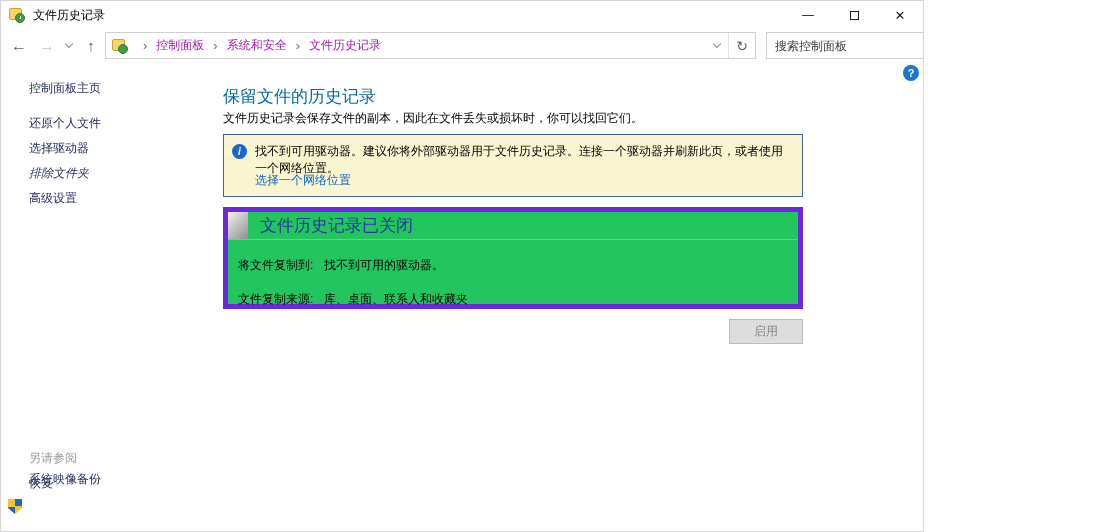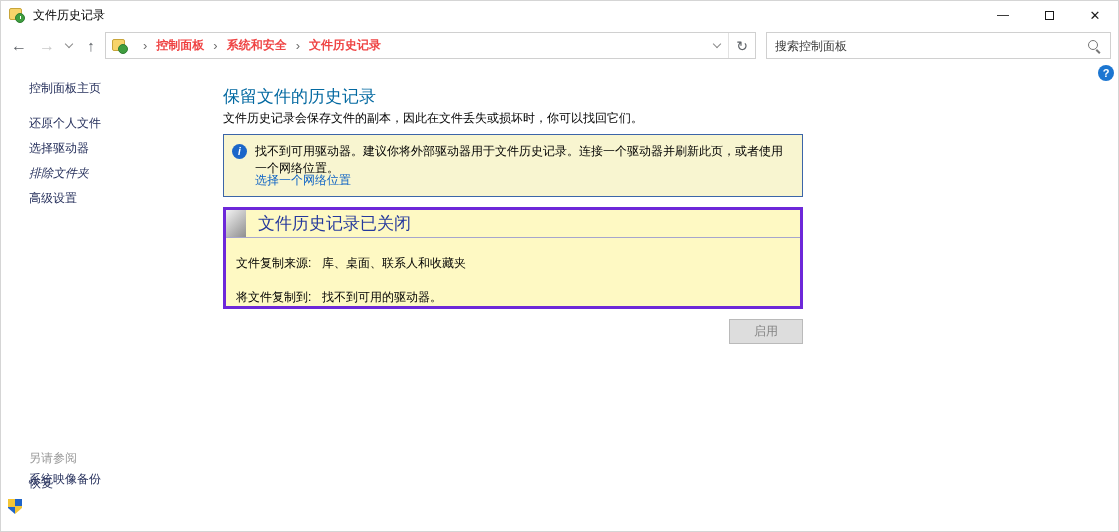--- a/index.html
+++ b/index.html
@@ -1,19 +1,19 @@
 <!DOCTYPE html>
 <html><head>
 <meta charset="utf-8">
 <style>
   * { margin:0; padding:0; box-sizing:border-box; }
   html,body { background:#ffffff; }
   body { font-family:"Liberation Sans", sans-serif; }
   .window {
-    position:relative; width:1119px; height:532px; background:#ffffff;
+    position:relative; width:924px; height:532px; background:#ffffff;
     border:1px solid #d5d5d5; overflow:hidden;
     font-size:12px; color:#000;
   }
 
   
   .titlebar { position:absolute; top:0; left:0; right:0; height:28px; background:#fff; display:flex; align-items:center; }
   .app-icon { position:relative; width:16px; height:16px; margin-left:8px; }
   .app-icon .folder { position:absolute; left:0; top:1px; width:13px; height:12px; background:#f7d46a; border:1px solid #c8a53a; border-radius:2px; }
   .app-icon .clock { position:absolute; right:0; bottom:0; width:10px; height:10px; border-radius:50%; background:#3f9e3f; border:1px solid #2e7d32; }
   .app-icon .clock:after { content:""; position:absolute; left:4px; top:2px; width:1px; height:3px; background:#fff; }
@@ -32,21 +32,21 @@
   .up { left:78px; width:24px; color:#5f6368; font-size:15px; }
   .chev { display:inline-block; width:6px; height:6px; border-right:1px solid #8a8a8a; border-bottom:1px solid #8a8a8a; transform:rotate(45deg); margin-top:-3px; }
   .addressbar {
     position:absolute; left:104px; top:3px; width:651px; height:27px;
     border:1px solid #d0d0d0; background:#fff; display:flex; align-items:center;
   }
   .addr-icon { position:relative; width:16px; height:16px; margin:0 6px 0 6px; }
   .addr-icon .folder { position:absolute; left:0; top:1px; width:13px; height:12px; background:#f7d46a; border:1px solid #c8a53a; border-radius:2px; }
   .addr-icon .clock { position:absolute; right:0; bottom:0; width:10px; height:10px; border-radius:50%; background:#3f9e3f; border:1px solid #2e7d32; }
   .crumb-sep { color:#6d6d6d; padding:0 9px; font-size:13px; }
-  .crumb { color:#ef4444; font-size:12px; white-space:nowrap; cursor:default;font-weight:bold; }
+  .crumb { color:#a21caf; font-size:12px; white-space:nowrap; cursor:default; }
   .addr-right { margin-left:auto; display:flex; align-items:center; height:100%; }
   .addr-drop { width:24px; height:100%; display:flex; align-items:center; justify-content:center; border-right:1px solid #e2e2e2; }
   .refresh { width:26px; height:100%; display:flex; align-items:center; justify-content:center; color:#5f6368; font-size:14px; }
   .searchbox {
     position:absolute; left:765px; top:3px; width:345px; height:27px;
     border:1px solid #d0d0d0; background:#fff; display:flex; align-items:center;
   }
   .searchbox input { flex:1; border:none; outline:none; font-family:"Liberation Sans",sans-serif; font-size:12px; color:#000; padding:0 0 0 8px; }
   .searchbox input::placeholder { color:#3c3c3c; opacity:1; }
   .mag { position:relative; width:16px; height:16px; margin-right:8px; }
@@ -87,21 +87,21 @@
   .info-icon {
     flex:0 0 auto; width:15px; height:15px; border-radius:50%; background:#1b66c9;
     color:#fff; font-size:10px; font-weight:bold; font-style:italic;
     display:flex; align-items:center; justify-content:center; margin:1px 8px 0 0;
   }
   .notice-text { font-size:12px; line-height:17px; color:#000; }
   .notice-link { position:absolute; left:31px; bottom:7px; font-size:12px; color:#0c62c5; cursor:default;margin-top:35px; }
 
   .status-box {
     position:absolute; top:126px; left:0; width:580px; height:102px;
-    border:3px solid #6d28d9; background:#fef9c3;
+    border:5px solid #6d28d9; background:#22c55e;
   }
   .status-header { position:relative; height:28px; border-bottom:1px solid #a6a6cd; display:flex; align-items:center; }
   .status-glyph { position:absolute; left:0; top:0; width:20px; height:27px; background:linear-gradient(135deg,#f2f2f2 0%,#8f8f8f 100%); }
   .status-title { margin-left:32px; font-size:17px; color:#24389d; white-space:nowrap; }
   .status-body { padding:17px 14px 0 10px; }
   .status-row { display:flex; margin-bottom:17px; font-size:12px; }
   .status-label { flex:0 0 86px; color:#000; }
   .status-value { color:#000; }
 
   .enable-btn {
@@ -202,26 +202,26 @@
       <span class="notice-link">选择一个网络位置</span>
     </div>
 
     <div class="status-box">
       <div class="status-header">
         <span class="status-glyph"></span>
         <span class="status-title">文件历史记录已关闭</span>
       </div>
       <div class="status-body">
         <div class="status-row">
+          <span class="status-label">将文件复制到:</span>
+          <span class="status-value">找不到可用的驱动器。</span>
+        </div>
+        <div class="status-row">
           <span class="status-label">文件复制来源:</span>
           <span class="status-value">库、桌面、联系人和收藏夹</span>
         </div>
-        <div class="status-row">
-          <span class="status-label">将文件复制到:</span>
-          <span class="status-value">找不到可用的驱动器。</span>
-        </div>
       </div>
     </div>
 
     <div class="enable-btn">启用</div>
   </div>
 
 </div>
 
 </body></html>

